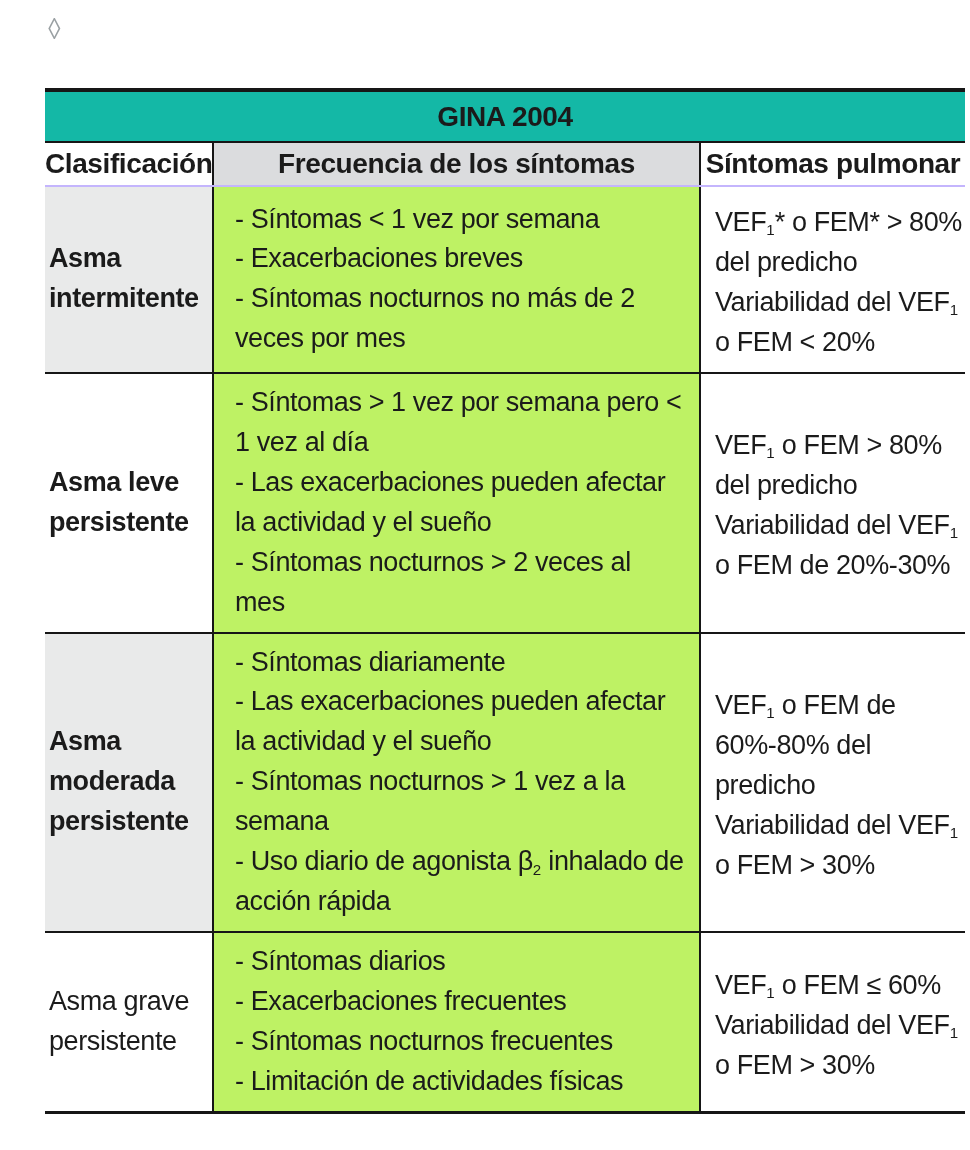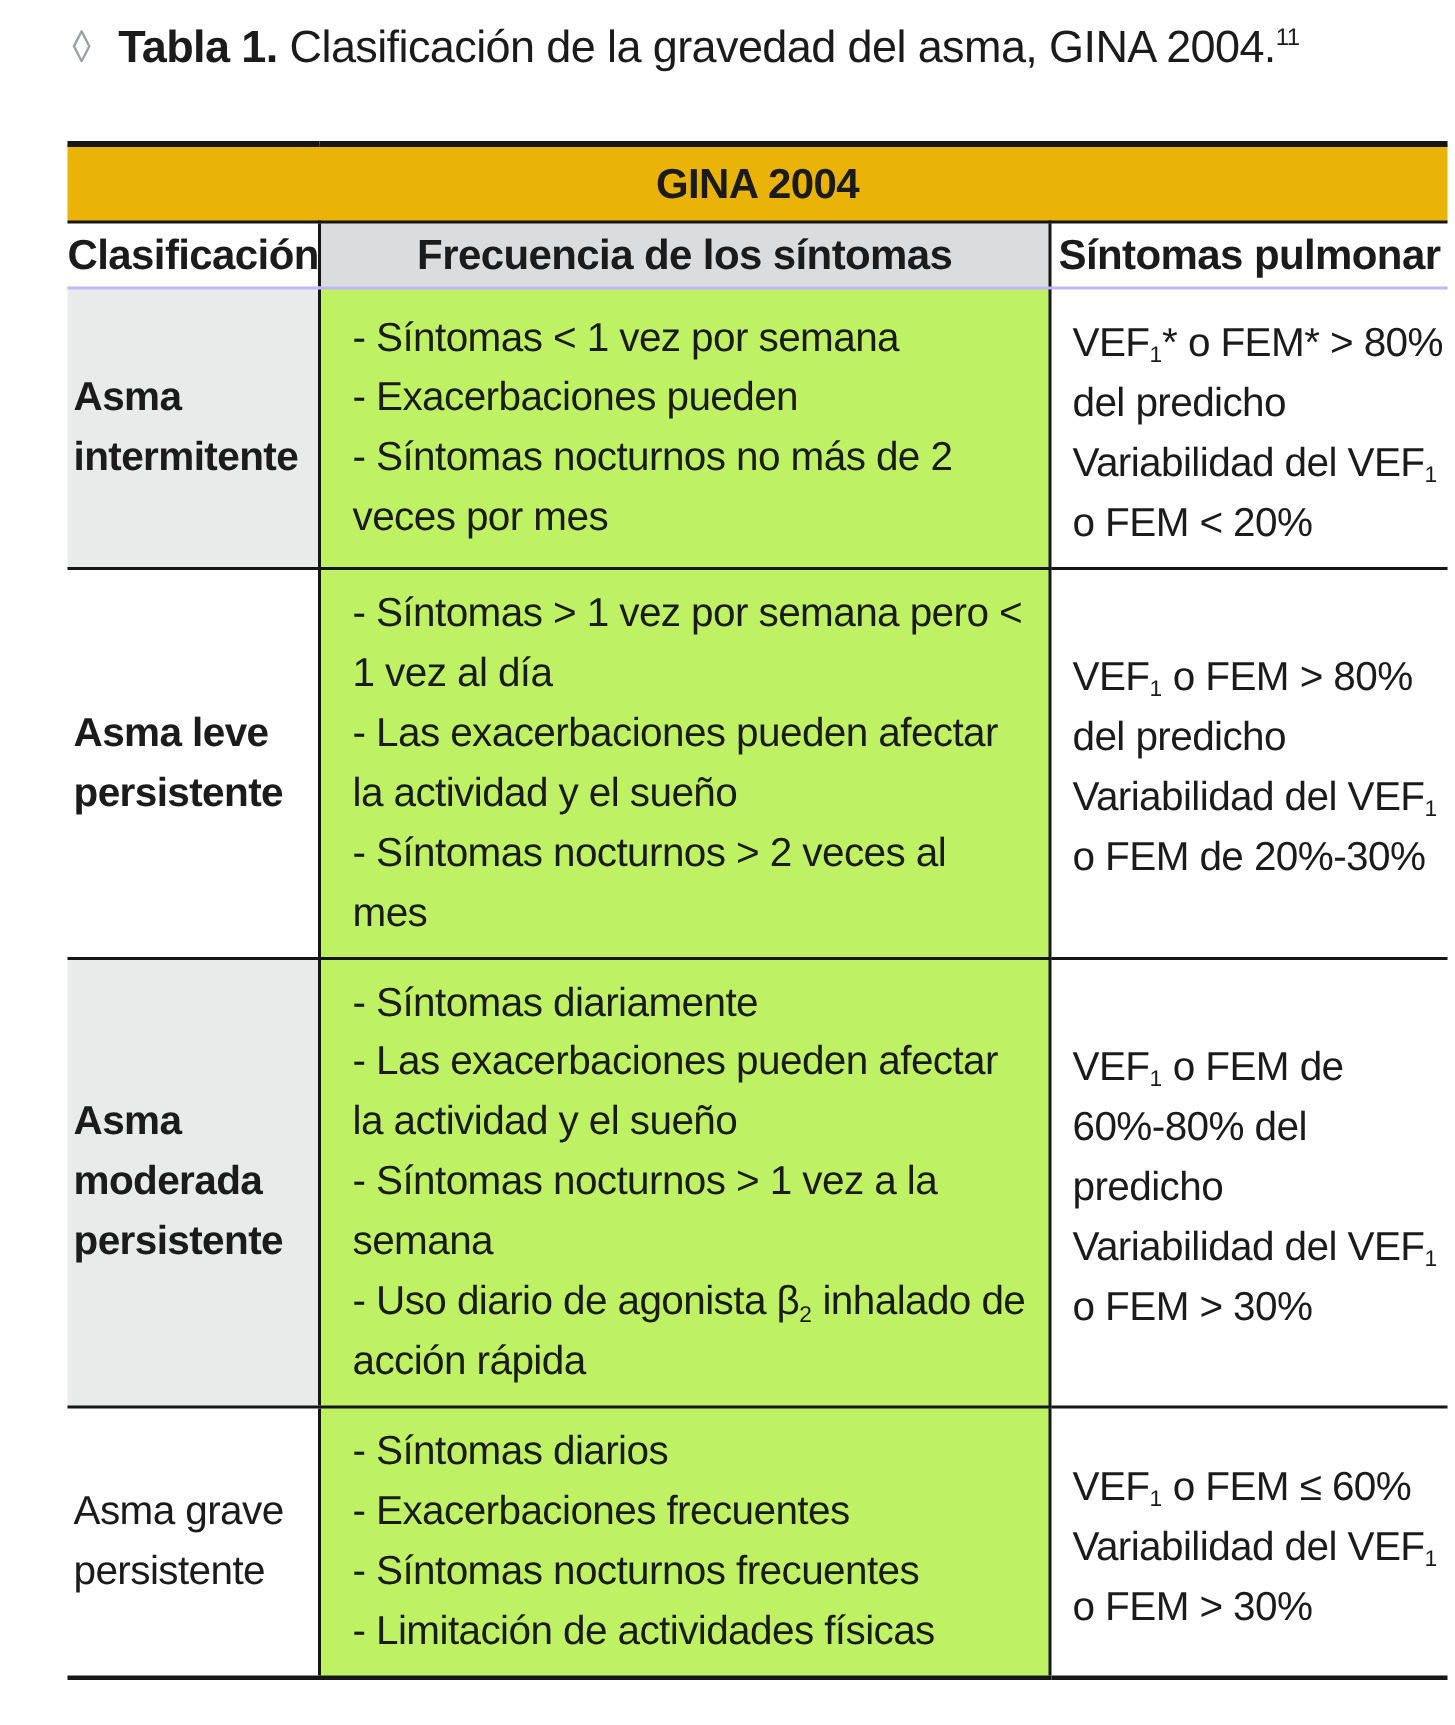--- a/index.html
+++ b/index.html
@@ -41,21 +41,21 @@
   }
   col.c1 { width: 168px; }
   col.c2 { width: 487px; }
   col.c3 { width: 265px; }
 
   th, td { letter-spacing: -0.4px; }
 
   .group-header {
     border-top: 4px solid #161616;
     border-bottom: 2px solid #161616;
-    background: #eab308;
+    background: #14b8a6;
     font-size: 28px; font-weight: 700;
     text-align: center;
     padding: 9px 0 8px 0;
   }
   .col-head {
     border-bottom: 2px solid #c4b5fd;
     font-size: 28px; font-weight: 700;
     text-align: center;
     padding: 5px 0;
     background: #ffffff;
@@ -102,21 +102,20 @@
     letter-spacing: 0;
   }
 </style>
 </head>
 <body>
 
 <div class="page">
 
   <div class="caption">
     <span class="diamond">◊</span>
-    <span class="caption-text"><b>Tabla 1.</b><span> Clasificación de la gravedad del asma, GINA 2004.</span><sup>11</sup></span>
   </div>
 
   <table class="gina">
     <colgroup>
         <col class="c1">
         <col class="c2">
         <col class="c3">
       </colgroup>
     <thead>
       <tr>
@@ -126,21 +125,21 @@
         <th class="col-head">Clasificación</th>
         <th class="col-head mid">Frecuencia de los síntomas</th>
         <th class="col-head">Síntomas pulmonar</th>
       </tr>
     </thead>
     <tbody>
       <tr>
         <td class="cell-class shaded">Asma intermitente</td>
         <td class="cell-symptoms">
           <div>- Síntomas &lt; 1 vez por semana</div>
-          <div>- Exacerbaciones pueden</div>
+          <div>- Exacerbaciones breves</div>
           <div>- Síntomas nocturnos no más de 2 veces por mes</div>
         </td>
         <td class="cell-lung">
           <div>VEF<sub>1</sub>* o FEM* &gt; 80% del predicho</div>
           <div>Variabilidad del VEF<sub>1</sub> o FEM &lt; 20%</div>
         </td>
       </tr>
       <tr>
         <td class="cell-class">Asma leve persistente</td>
         <td class="cell-symptoms">

